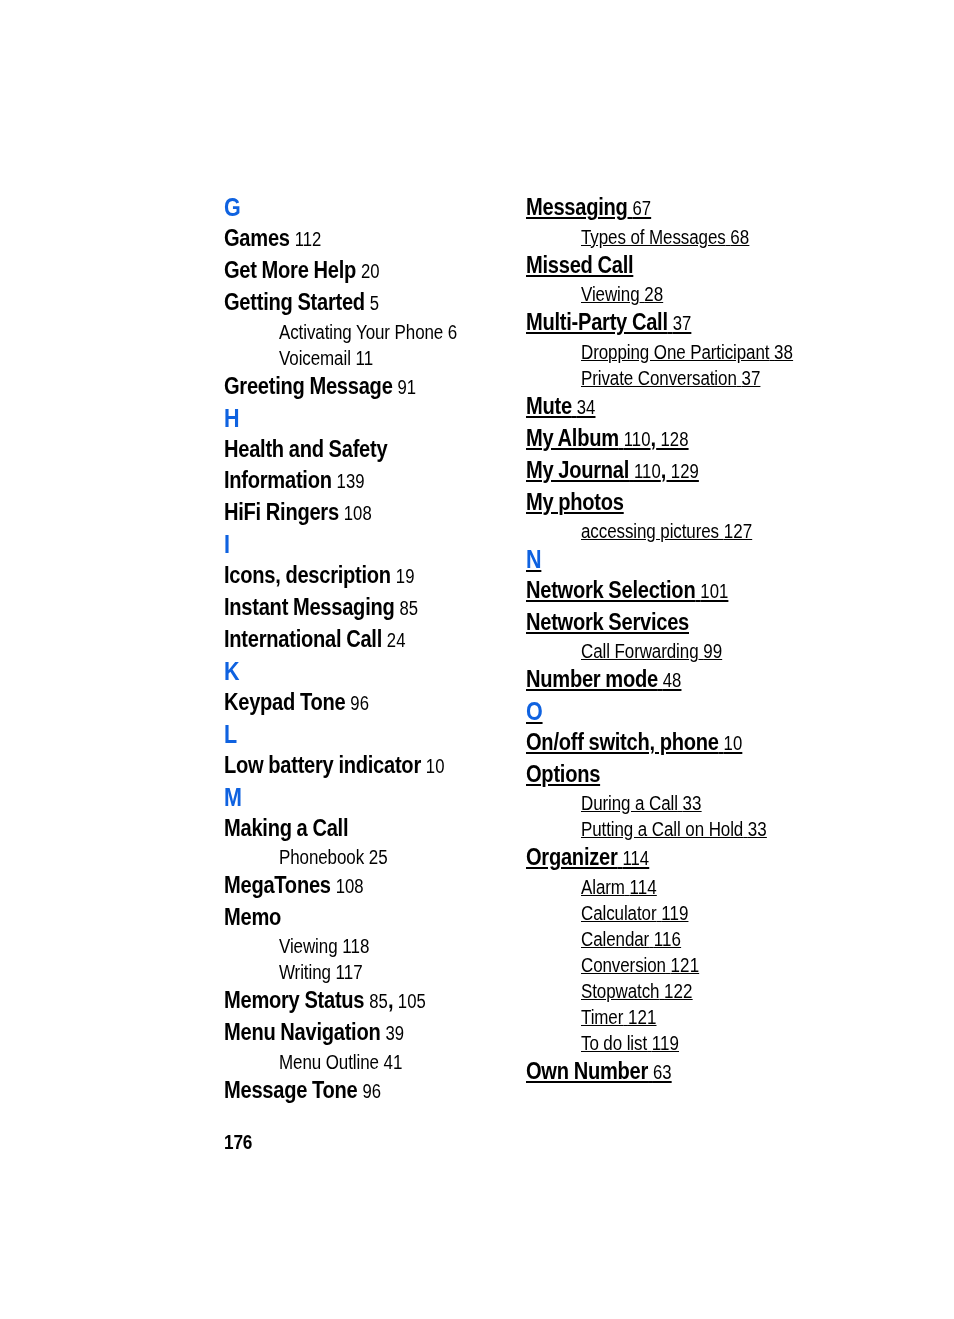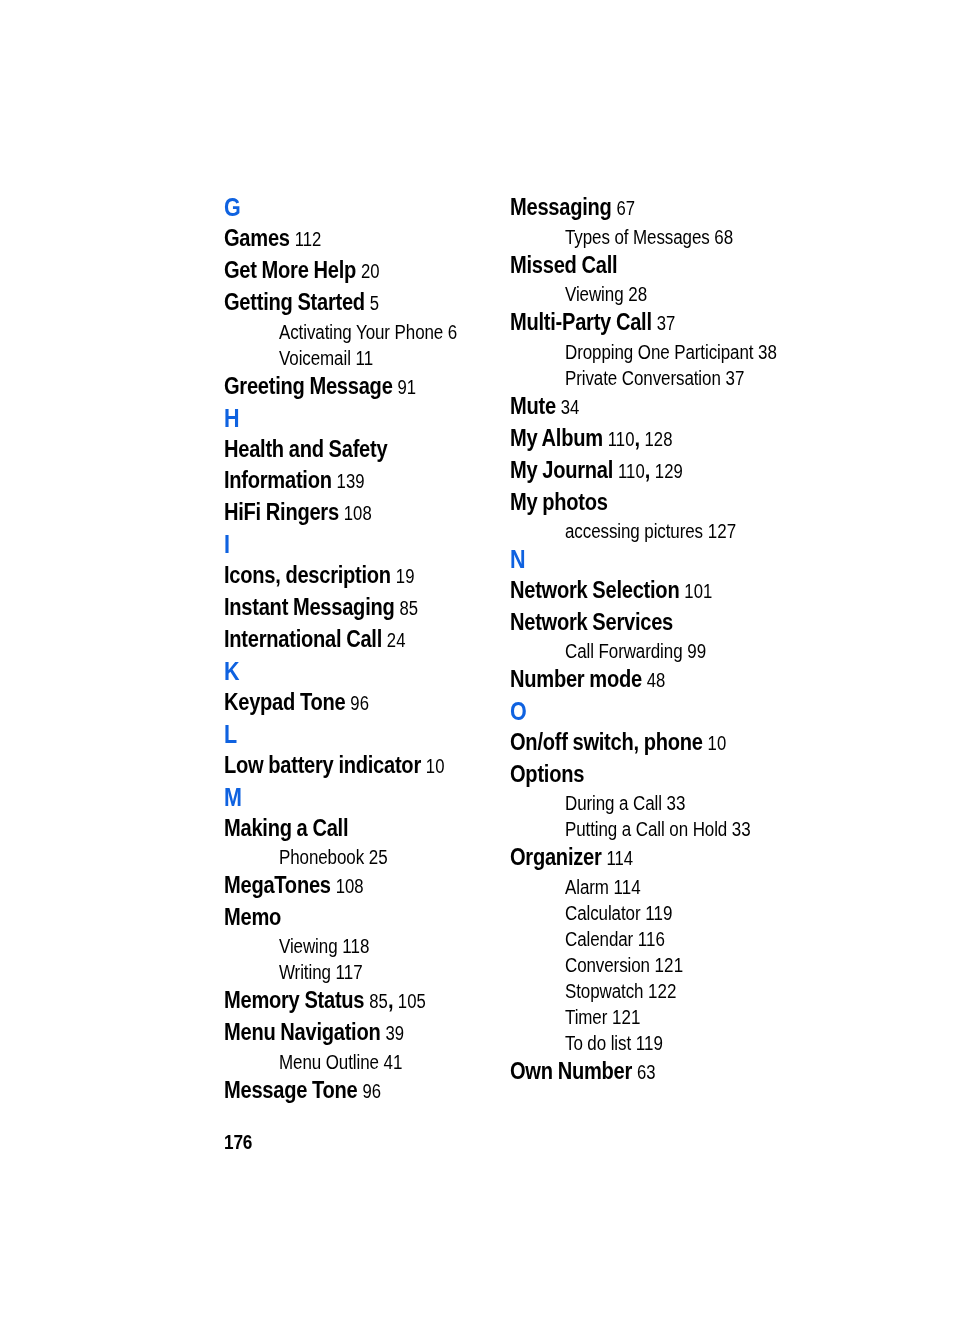--- a/index.html
+++ b/index.html
@@ -31,21 +31,22 @@
     display: flex;
     flex-direction: row;
     align-items: flex-start;
   }
 
   .column {
     width: 250px;
     flex: 0 0 250px;
   }
   .column.right {
-    margin-left: 36px;
+    margin-left: 52px;
+    text-decoration: underline;
   }
 
   
   .letter {
     color: #0f62e0;
     font-weight: bold;
     font-size: 25px;
     line-height: 31px;
     letter-spacing: -0.2px;
     transform: scaleX(0.86);

